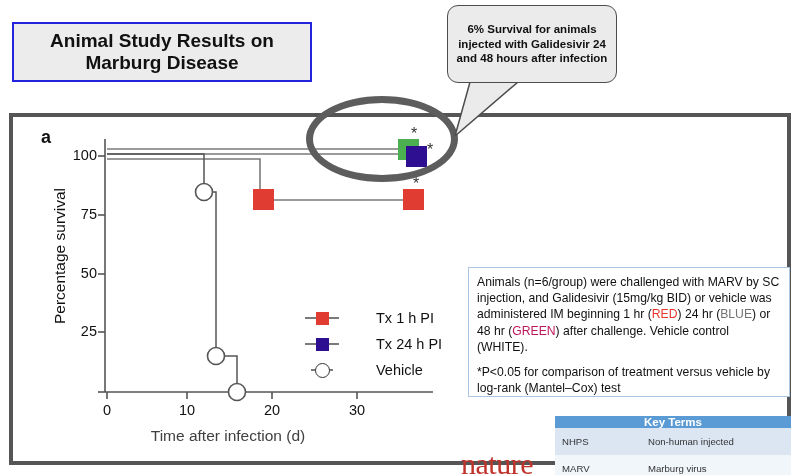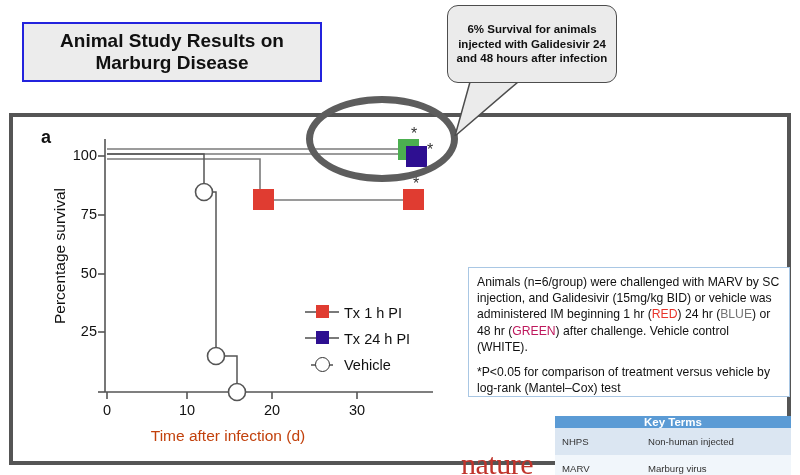--- a/index.html
+++ b/index.html
@@ -7,21 +7,21 @@
     width:800px;height:475px;
     background:#ffffff;
     font-family:"Liberation Sans",sans-serif;
     position:relative;
     overflow:hidden;
   }
   .root{position:absolute;left:0;top:0;width:800px;height:475px;}
 
   
   #title-box{
-    position:absolute;left:22px;top:22px;width:300px;height:60px;
+    position:absolute;left:12px;top:22px;width:300px;height:60px;
     background:#ececec;border:2px solid #2323dd;
     display:flex;align-items:center;justify-content:center;text-align:center;
     box-sizing:border-box;
   }
   #title-box .t{
     font-size:19px;font-weight:bold;color:#111;line-height:1.15;
     font-family:"Liberation Sans",sans-serif;
   }
 
   
@@ -44,30 +44,30 @@
   #chart{position:absolute;left:0px;top:0px;width:460px;height:352px;}
   #panel-letter{
     position:absolute;left:28px;top:10px;font-size:18px;font-weight:bold;color:#111;
   }
   #ylabel{
     position:absolute;left:-38px;top:130px;width:170px;text-align:center;
     transform:rotate(-90deg);font-size:15.5px;color:#111;
   }
   #xlabel{
     position:absolute;left:85px;top:310px;width:260px;text-align:center;
-    font-size:15.5px;color:#c2410c;
+    font-size:15.5px;color:#404040;
   }
   .ytick{position:absolute;right:9px;font-size:14.5px;color:#111;text-align:right;width:34px;}
   .xtick{position:absolute;font-size:14.5px;color:#111;text-align:center;width:30px;}
   #ytick-wrap{position:absolute;left:53px;top:0;width:40px;height:352px;}
   #xtick-wrap{position:absolute;left:0;top:0;width:460px;height:352px;}
 
   
   #legend{position:absolute;left:290px;top:188px;width:150px;}
-  .leg-row{display:flex;align-items:flex-start;height:26px;}
+  .leg-row{display:flex;align-items:center;height:26px;gap:32px;}
   .leg-mark{width:38px;display:flex;align-items:center;justify-content:center;position:relative;}
   .leg-line{position:absolute;left:2px;top:50%;width:34px;height:2px;background:#7a7a7a;transform:translateY(-50%);}
   .leg-sq{width:13px;height:13px;position:relative;z-index:2;}
   .leg-circ{width:13px;height:13px;border:1.8px solid #333;border-radius:50%;background:#fff;position:relative;z-index:2;}
   .leg-txt{font-size:14.5px;color:#111;padding-left:3px;white-space:nowrap;}
   #nature-logo{
     position:absolute;left:448px;top:330px;
     font-family:"Liberation Serif",serif;font-size:30px;color:#c0342c;letter-spacing:-0.5px;
   }
 

